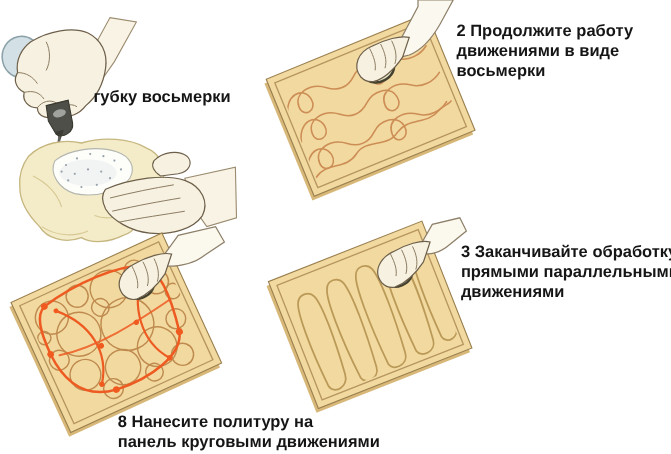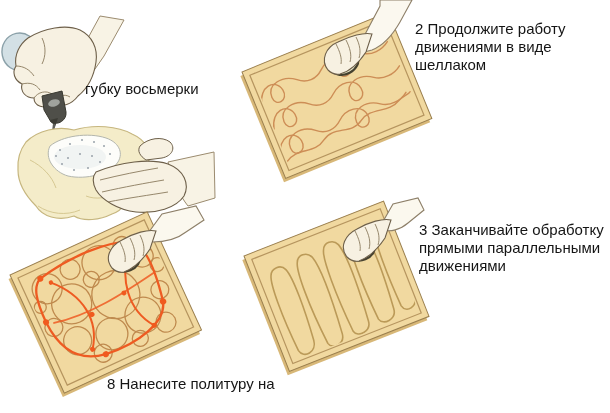--- a/index.html
+++ b/index.html
@@ -2,21 +2,21 @@
 <html><head>
 <meta charset="utf-8">
 <style>
   html,body{margin:0;padding:0;background:#fff;}
   .stage{
     position:relative;width:610px;height:413px;background:#ffffff;
     overflow:hidden;font-family:"Liberation Sans",sans-serif;
   }
   .art{position:absolute;left:0;top:0;}
   .caption{
-    position:absolute;font-weight:400;font-size:15px;line-height:18px;
+    position:absolute;font-weight:700;font-size:15px;line-height:18px;
     color:#151515;white-space:nowrap;
   }
   .cap-soak {left:85px; top:80px;}
   .cap-step1{left:107px;top:375px;}
   .cap-step2{left:415px;top:20px;}
   .cap-step3{left:419px;top:221px;}
 </style>
 </head>
 <body>
 
@@ -206,26 +206,27 @@
     </g>
   </svg>
 
   <div class="caption cap-soak">
     <div>губку восьмерки</div>
   </div>
 
   <div class="caption cap-step2">
     <div>2 Продолжите работу</div>
     <div>движениями в виде</div>
-    <div>шеллаком</div>
+    <div>восьмерки</div>
   </div>
 
   <div class="caption cap-step3">
     <div>3 Заканчивайте обработку</div>
     <div>прямыми параллельными</div>
     <div>движениями</div>
   </div>
 
   <div class="caption cap-step1">
     <div>8 Нанесите политуру на</div>
+    <div>панель круговыми движениями</div>
   </div>
 
 </div>
 
 </body></html>

